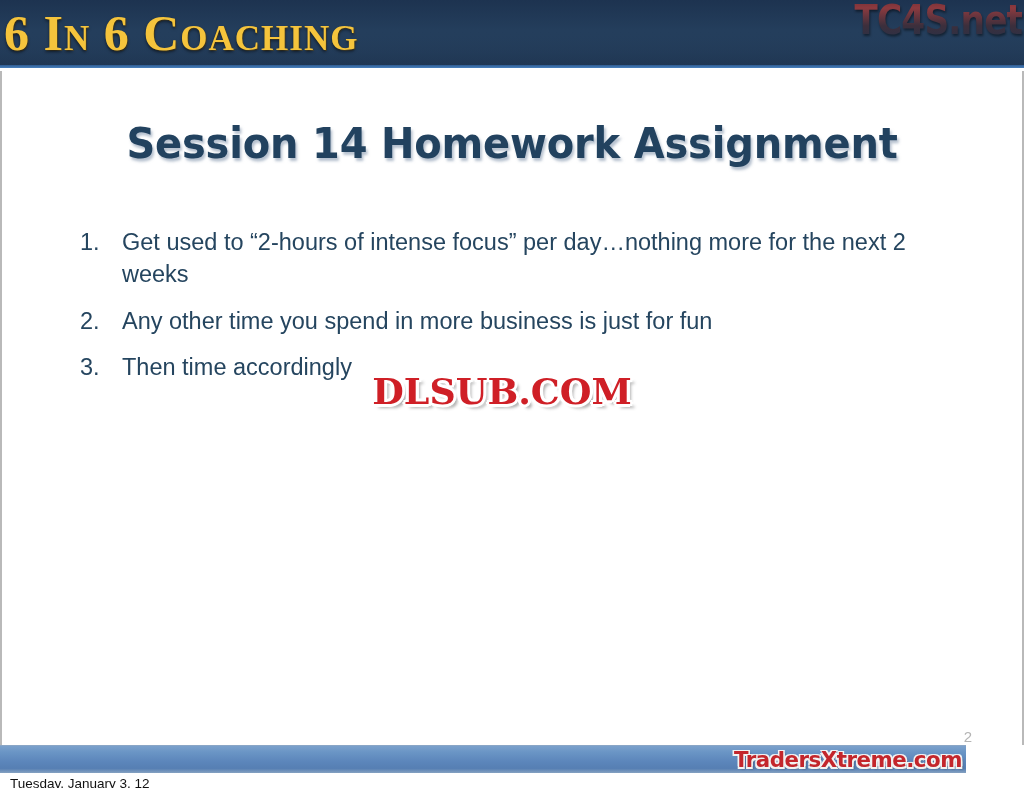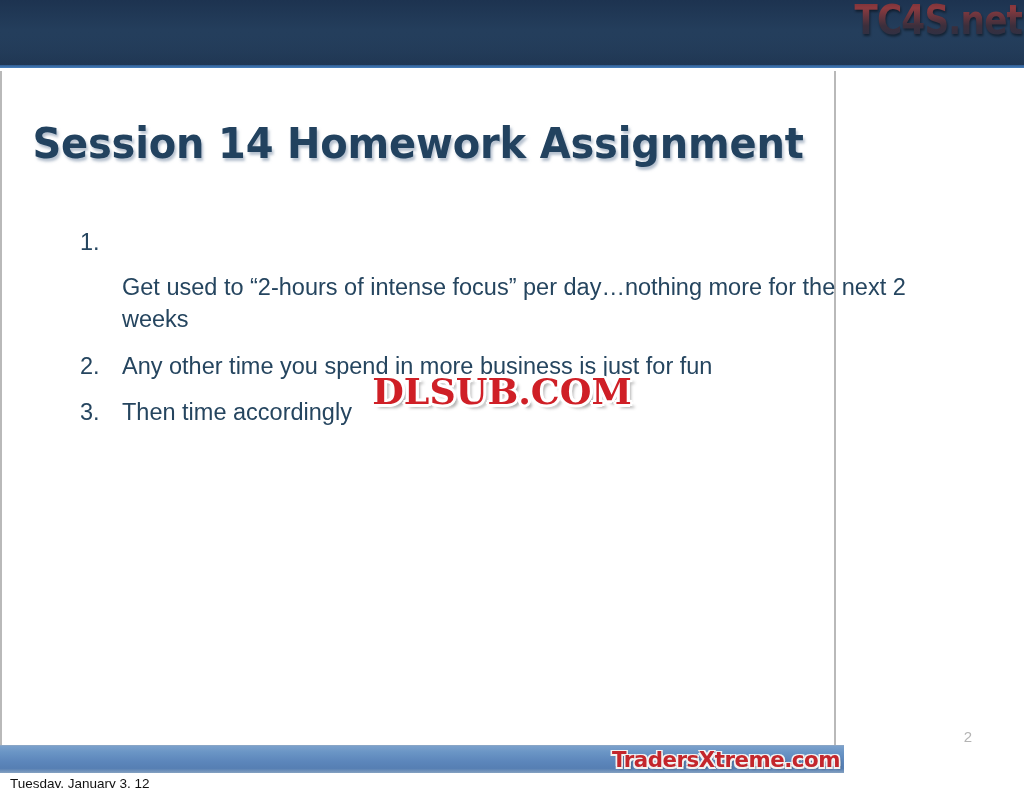--- a/index.html
+++ b/index.html
@@ -76,21 +76,21 @@
     color: transparent;
     text-shadow: none;
     filter: drop-shadow(1px 2px 1px rgba(0,0,0,0.45));
   }
 
   
   .slide-body {
     position: absolute;
     left: 0;
     top: 71px;
-    width: 836px;
+    width: 1024px;
     height: 674px;
     background: #ffffff;
     border-left: 2px solid #b9b9b9;
     border-right: 2px solid #b9b9b9;
     box-sizing: border-box;
   }
 
   .slide-title {
     position: absolute;
     left: 0;
@@ -126,21 +126,21 @@
   .list-marker {
     flex: 0 0 auto;
     width: 42px;
     text-align: left;
     color: #25455f;
   }
   .list-text {
     flex: 1 1 auto;
     max-width: 850px;
   }
-  .list-item.item-1 .list-text { max-width: 855px; margin-top: 45px; }
+  .list-item.item-1 .list-text { max-width: 855px; }
 
   
   .watermark {
     position: absolute;
     left: 366px;
     top: 369px;
     font-family: "DejaVu Serif", "Liberation Serif", serif;
     font-size: 35px;
     font-weight: bold;
     letter-spacing: 0px;
@@ -168,26 +168,27 @@
     font-size: 15px;
     color: #b4b4b4;
     z-index: 8;
   }
 
   
   .footer-bar {
     position: absolute;
     left: 0;
     top: 745px;
-    width: 844px;
+    width: 930px;
     height: 28px;
     background: linear-gradient(180deg, #7ba1cc 0%, #6a95c5 22%, #5c86bb 55%, #567fb3 80%, #8fa9c4 100%);
     border-top: 1px solid #8aa6c6;
     border-bottom: 1px solid #9aa8b6;
     overflow: hidden;
+    padding-left: 36px;
   }
   .footer-logo {
     position: absolute;
     right: 4px;
     top: 0px;
     font-family: "DejaVu Sans", sans-serif;
     font-size: 22px;
     font-weight: bold;
     letter-spacing: -0.5px;
     color: #c3262c;
@@ -220,20 +221,21 @@
     height: 15px;
     background: #ffffff;
   }
 </style>
 </head>
 <body>
 
 <div class="slide">
 
   <div class="header-band">
+    <div class="brand-title">6 In 6 Coaching</div>
     <div class="brand-mark">TC4S.net</div>
   </div>
 
   <div class="slide-body">
 
     <div class="slide-title">Session 14 Homework Assignment</div>
 
     <div class="content-list">
 
       <div class="list-item item-1">

